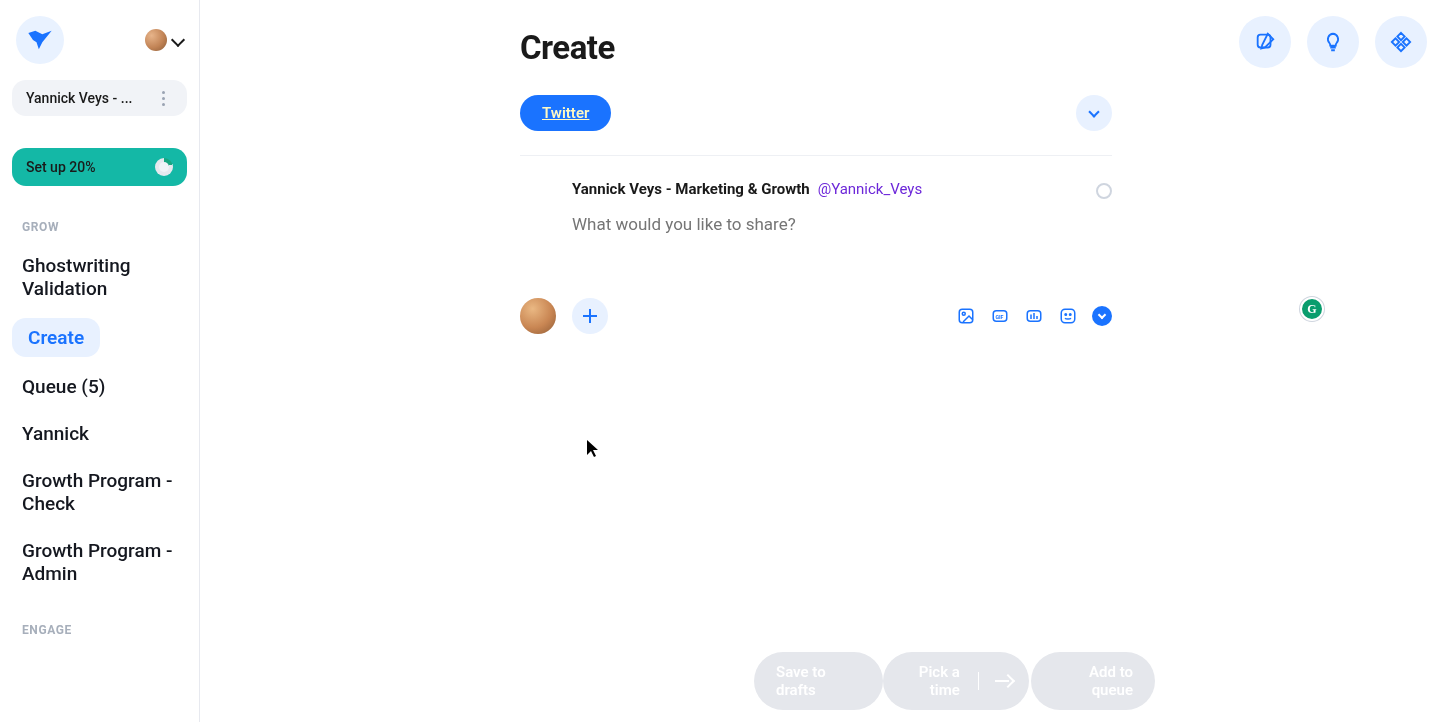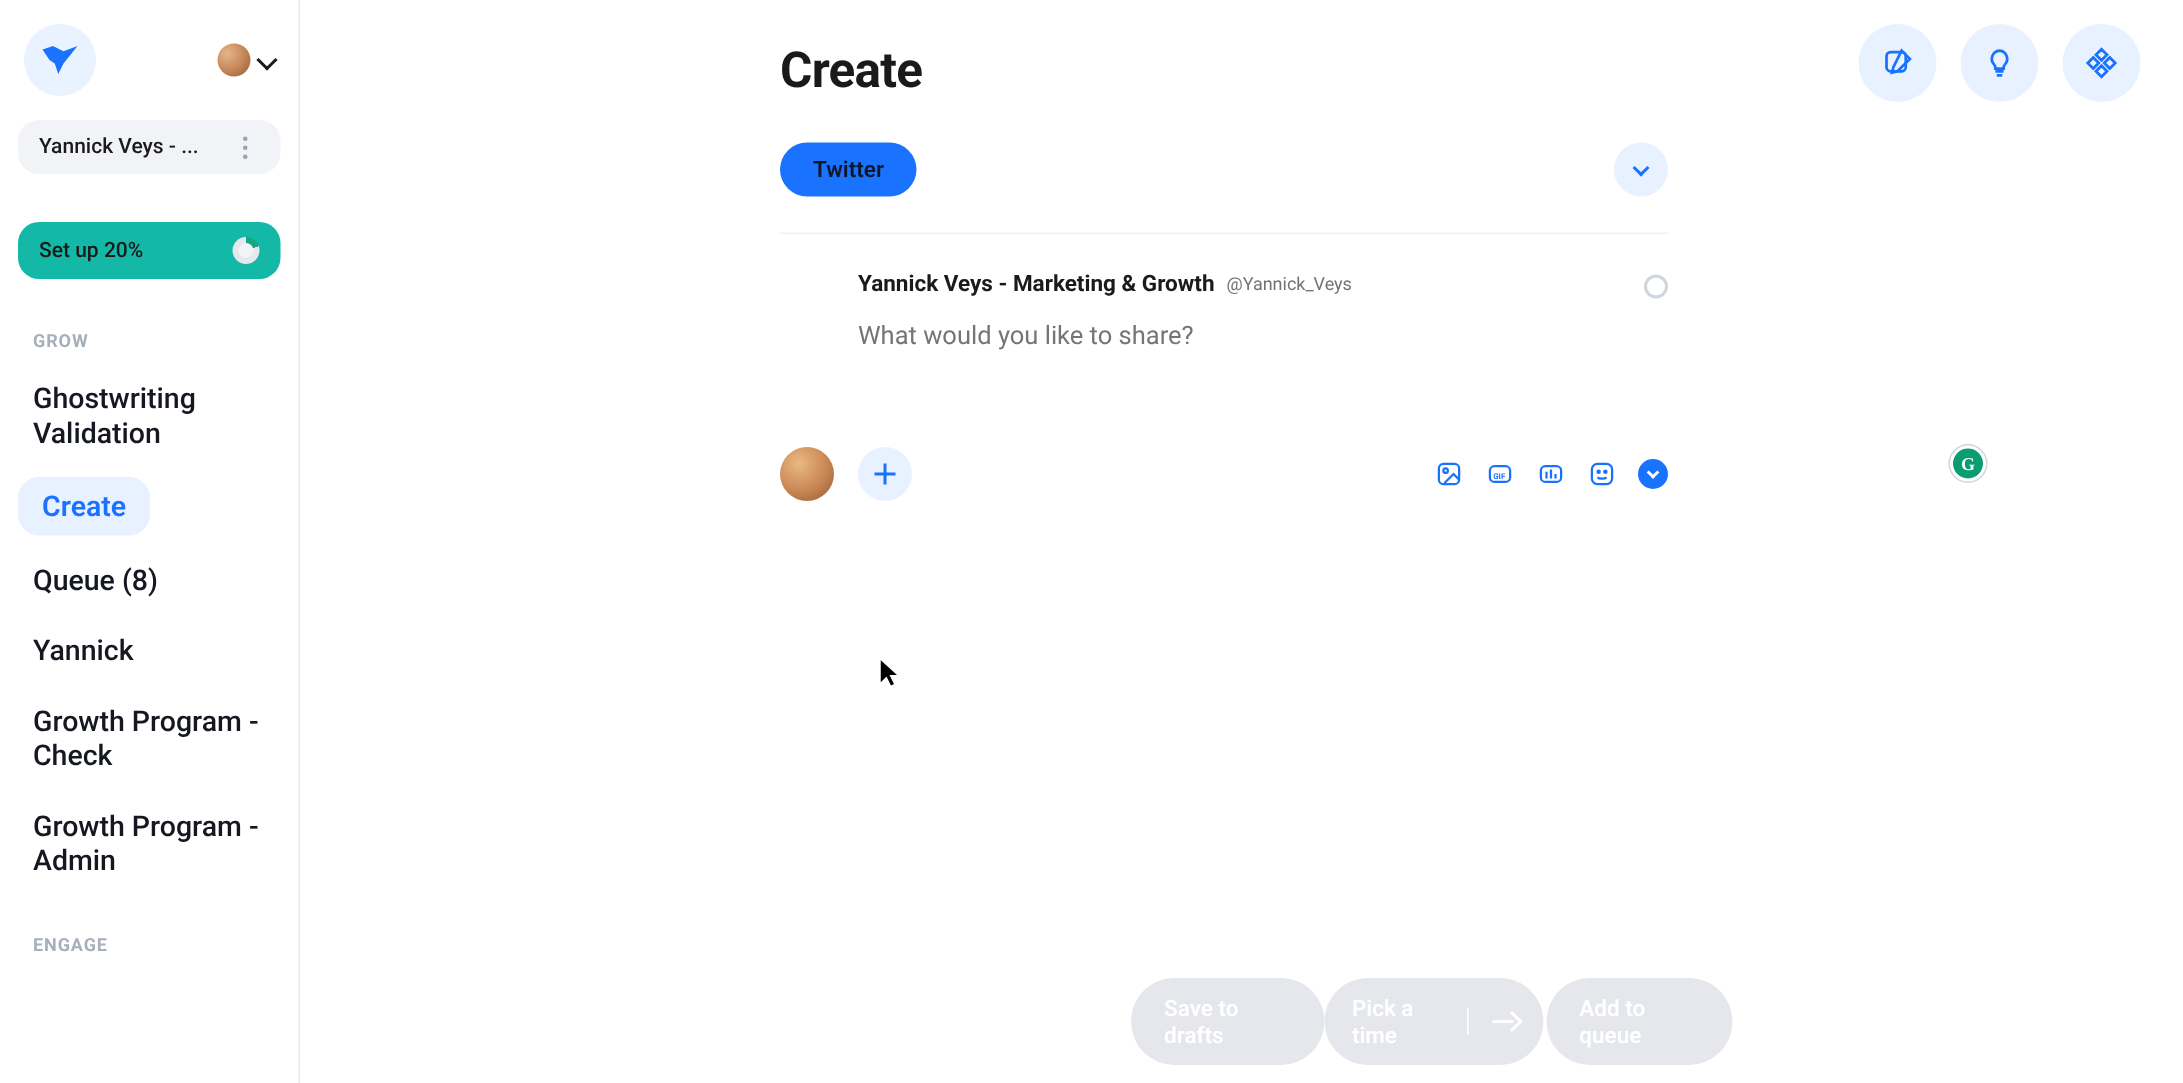--- a/index.html
+++ b/index.html
@@ -110,22 +110,22 @@
       font-size: 33px; font-weight: 700; letter-spacing: -0.5px;
     }
 
     .platform-row {
       margin-top: 28px;
       display: flex; justify-content: space-between; align-items: center;
       padding-bottom: 24px;
       border-bottom: 1px solid #eef0f4;
     }
     .pill {
-      background: #1a73ff; color: #0f172a;
-      padding: 9px 22px; border-radius: 999px; font-size: 15px; font-weight: 600;
+      background: #1a73ff; color: #fef9c3;
+      padding: 9px 22px; border-radius: 999px; font-size: 15px; font-weight: 600; text-decoration: underline;
     }
     .circle-btn {
       width: 36px; height: 36px; border-radius: 50%;
       background: #e8f1ff; display: flex; align-items: center; justify-content: center;
     }
     .chev-blue {
       width: 8px; height: 8px;
       border: solid #1a73ff;
       border-width: 0 2px 2px 0;
       display: inline-block; padding: 2px;
@@ -137,21 +137,21 @@
       margin-top: 24px;
     }
     .compose-avatar {
       width: 36px; height: 36px; border-radius: 50%;
       background: radial-gradient(circle at 35% 30%, #eab883 0, #c98653 55%, #8e5b35 100%);
       flex: none;
     }
     .compose-body { flex: 1; }
     .compose-head { display: flex; align-items: center; gap: 8px; }
     .name { font-weight: 700; font-size: 15px; }
-    .handle { color: #737373; font-size: 12px; }
+    .handle { color: #6d28d9; font-size: 15px; }
     .status-ring {
       margin-left: auto;
       width: 16px; height: 16px; border-radius: 50%; border: 2px solid #cfd5df;
       position: relative; top: 2px;
     }
     .compose-input {
       margin-top: 16px; width: 100%;
       border: none; outline: none;
       font-size: 17px; color: #000000;
       font-family: inherit;
@@ -214,21 +214,21 @@
       position: absolute; left: 0; right: 0;
       bottom: 12px;
       display: flex; justify-content: space-between; align-items: center;
       padding-left: 554px; padding-right: 300px;
     }
     .ghost-btn {
       background: #e5e7ec; color: #fff;
       padding: 11px 22px; border-radius: 999px;
       font-size: 15px; font-weight: 600;
     }
-    .ghost-group { display:flex; align-items:center; gap:2px; }
+    .ghost-group { display:flex; align-items:center; gap:2px;text-align:right; }
     .split-btn {
       background:#e5e7ec; border-radius:999px; display:flex; align-items:center;
       color:#fff; font-weight:600; font-size:15px;
     }
     .split-btn .sp-label { padding: 11px 18px; }
     .split-btn .sp-arrow { padding: 0 16px; border-left:1px solid #fff; height:100%; display:flex; align-items:center; }
     .arrow-r {
        width:18px; height:18px; position:relative; display:inline-block;
     }
     .arrow-r::before { content:""; position:absolute; top:8px; left:0; width:14px; height:2px; background:#fff; }
@@ -270,21 +270,21 @@
     <div class="setup-chip">
       <span>Set up 20%</span>
       <span class="ring"></span>
     </div>
 
     <div class="sect-title">GROW</div>
 
     <nav class="nav">
       <div class="nav-item"><span>Ghostwriting Validation</span></div>
       <div class="nav-item active"><span>Create</span></div>
-      <div class="nav-item"><span>Queue (8)</span></div>
+      <div class="nav-item"><span>Queue (5)</span></div>
       <div class="nav-item"><span>Yannick</span></div>
       <div class="nav-item"><span>Growth Program - Check</span></div>
       <div class="nav-item"><span>Growth Program - Admin</span></div>
     </nav>
 
     <div class="sect-title" style="margin-top:26px">ENGAGE</div>
   </aside>
 
   <main class="main">
     <div class="topright">

